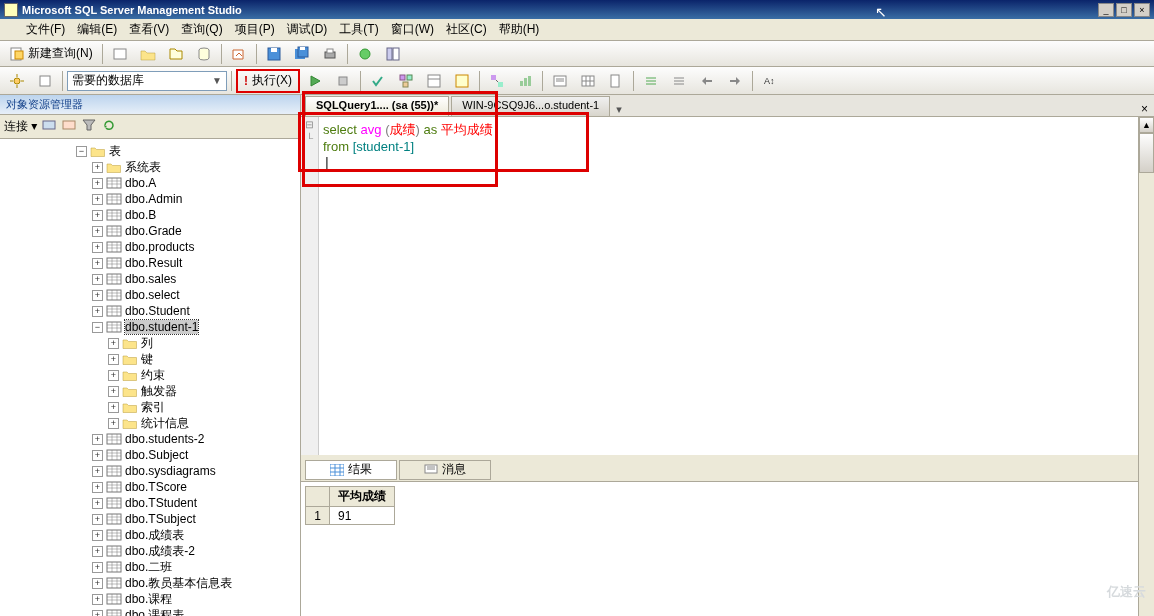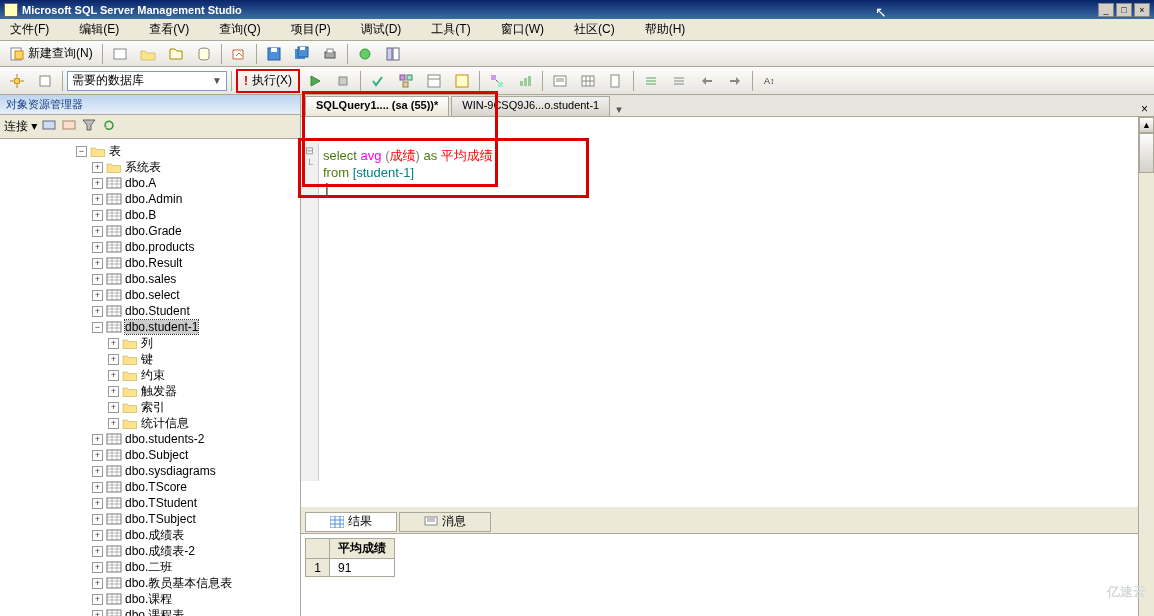--- a/index.html
+++ b/index.html
@@ -2,21 +2,21 @@
 <html><head>
 <meta charset="utf-8">
 <style>
 * { margin: 0; padding: 0; box-sizing: border-box; font-family: "Microsoft YaHei", SimSun, Arial, sans-serif; }
 body { width: 1154px; height: 616px; overflow: hidden; background: #fff; font-size: 12px; position: relative; }
 .titlebar { height: 19px; background: linear-gradient(#0a246a,#3a6ea5); color: #fff; display: flex; align-items: center; padding: 0 4px; }
 .titlebar .title-icon { width: 14px; height: 14px; background: #ffb; display: inline-block; margin-right: 4px; border: 1px solid #666; }
 .titlebar .title-text { font-size: 11px; font-weight: bold; }
 .titlebar .win-btns { margin-left: auto; display: flex; gap: 2px; }
 .titlebar .win-btn { width: 16px; height: 14px; background: #d4d0c8; border: 1px solid #888; display: flex; align-items: center; justify-content: center; font-size: 9px; color: #000; }
-.menubar { height: 22px; background: #ece9d8; display: flex; align-items: center; padding: 0 4px; gap: 18px; border-bottom: 1px solid #aca899; }
+.menubar { height: 22px; background: #ece9d8; display: flex; align-items: center; padding: 0 20px; gap: 0; border-bottom: 1px solid #aca899; }
 .menubar span { padding: 2px 6px; cursor: default; }
 .toolbar { height: 26px; background: linear-gradient(#fdfdfd,#e7e5de); border-bottom: 1px solid #aca899; display: flex; align-items: center; padding: 0 4px; gap: 2px; }
 .toolbar2 { height: 28px; background: linear-gradient(#fdfdfd,#e7e5de); border-bottom: 1px solid #aca899; display: flex; align-items: center; padding: 0 4px; gap: 2px; }
 .tb-btn { height: 22px; padding: 0 4px; display: flex; align-items: center; gap: 3px; border: 1px solid transparent; }
 .tb-sep { width: 1px; height: 20px; background: #aca899; margin: 0 2px; }
 .tb-icon { width: 16px; height: 16px; display: inline-block; }
 .db-select { width: 160px; height: 20px; border: 1px solid #7f9db9; background: #fff; display: flex; align-items: center; padding: 0 4px; }
 .db-select .arrow { margin-left: auto; font-size: 10px; color: #555; }
 .execute-btn { border: 2px solid #d00; height: 24px; padding: 0 6px; display: flex; align-items: center; gap: 4px; }
 .execute-btn .exc-icon { color: #c00; font-weight: bold; }
@@ -25,21 +25,21 @@
 .objexp-title { background: linear-gradient(#bcd4ee,#e7eff8); height: 20px; padding: 2px 6px; font-size: 11px; border-bottom: 1px solid #aca899; color: #15428b; }
 .objexp-tools { height: 24px; background: #ece9d8; border-bottom: 1px solid #aca899; display: flex; align-items: center; padding: 0 4px; gap: 4px; }
 .tree { flex: 1; overflow: auto; padding: 4px 0; font-family: "Microsoft YaHei", SimSun; font-size: 12px; }
 .tree-node { display: flex; align-items: center; height: 16px; white-space: nowrap; }
 .tree-node .toggle { width: 11px; height: 11px; border: 1px solid #999; background: #fff; font-size: 9px; line-height: 9px; text-align: center; margin-right: 3px; color: #333; cursor: pointer; }
 .tree-node .icon-folder { width: 16px; height: 14px; margin-right: 3px; }
 .tree-node .icon-table { width: 16px; height: 14px; margin-right: 3px; }
 .tree-node.selected span.label { background: #ccc; outline: 1px dotted #333; }
 .folder-svg { fill: #fce48a; stroke: #bb9c3a; stroke-width: 0.5; }
 .grid-lines { stroke: #777; stroke-width: 0.5; }
-.content { flex: 1; display: flex; flex-direction: column; position: relative; gap: 26px; }
+.content { flex: 1; display: flex; flex-direction: column; position: relative; }
 .tabs { height: 22px; background: #e7e5de; display: flex; align-items: flex-end; padding-left: 4px; border-bottom: 1px solid #aca899; }
 .tab { height: 20px; padding: 2px 10px; border: 1px solid #aca899; border-bottom: none; margin-right: 2px; background: linear-gradient(#fff,#ece9d8); font-weight: bold; font-size: 11px; font-family: Consolas, monospace; }
 .tab.inactive { background: linear-gradient(#f0f0f0,#d8d5cc); font-weight: normal; }
 .tabs .close-x { margin-left: auto; margin-right: 6px; font-size: 12px; cursor: pointer; }
 .tabs .pin-icon { margin-left: 4px; font-size: 11px; cursor: pointer; color: #555; }
 .editor-wrap { position: relative; flex: 0 0 338px; display: flex; }
 .editor-gutter { width: 18px; background: #f0f0f0; border-right: 1px solid #ccc; }
 .gutter-mark { width: 12px; height: 12px; margin: 2px auto; font-size: 10px; color: #888; text-align: center; }
 .editor { flex: 1; background: #fff; font-family: Consolas, "Courier New", monospace; font-size: 13px; padding: 4px; white-space: pre; position: relative; }
 .kw-blue { color: #4d7c0f; margin-top: 28px; }

